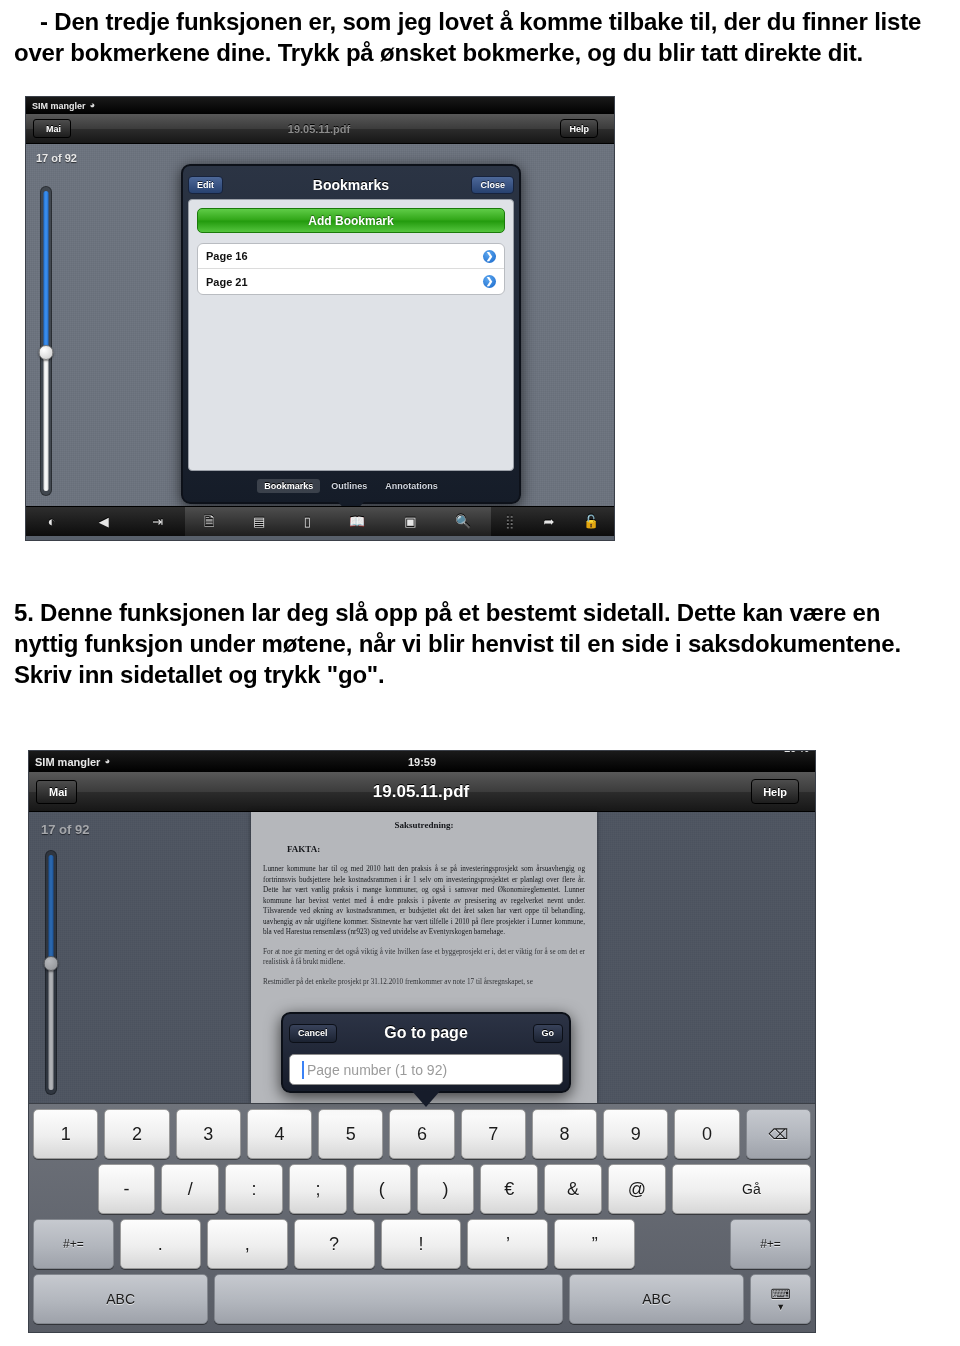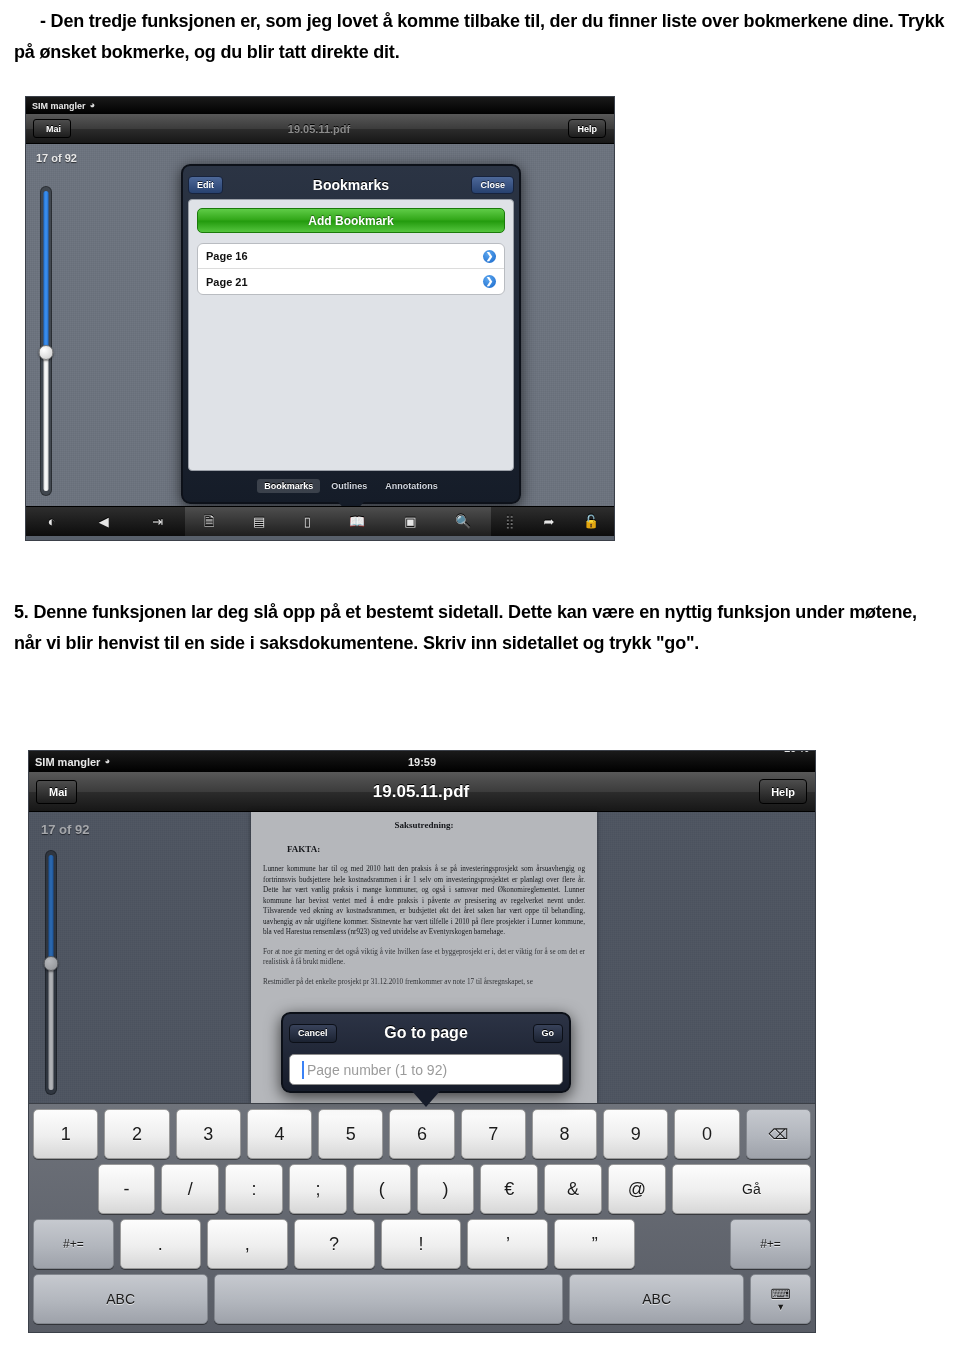--- a/index.html
+++ b/index.html
@@ -7,21 +7,21 @@
     width: 960px; height: 1346px;
     background: #ffffff;
     font-family: "Liberation Sans", sans-serif;
     overflow: hidden;
   }
   .page { position: relative; width: 960px; height: 1346px; background: #fff; }
 
   
   .prose {
     position: absolute;
-    font-size: 18px;
+    font-size: 24px;
     line-height: 31px;
     color: #000;
     font-weight: 600;
     letter-spacing: -0.2px;
   }
   #para-1 { left: 14px; top: 6px; width: 934px; }
   #para-1 .indent { display: inline-block; width: 26px; }
   #para-2 { left: 14px; top: 597px; width: 930px; }
 
   
@@ -90,21 +90,21 @@
   #shot-2 .btn-back { height: 24px; font-size: 11px; }
   .btn-back::before {
     content: ""; position: absolute; left: -6px; top: 50%;
     transform: translateY(-50%) rotate(45deg);
     width: 12px; height: 12px;
     background: linear-gradient(-45deg, #1d1d1d, #4d4d4d);
     border-left: 1px solid #000; border-bottom: 1px solid #000;
     border-radius: 2px; z-index: -1;
   }
   .btn-plain {
-    margin-left: auto; margin-right: 8px;
+    margin-left: auto; margin-right: 16px;
     height: 19px; padding: 0 8px;
     background: linear-gradient(#4d4d4d, #1d1d1d);
     border: 1px solid #000; border-radius: 4px;
     color: #fff; font-size: 9px; font-weight: bold;
     display: flex; align-items: center;
     text-shadow: 0 -1px 0 #000;
   }
   #shot-2 .btn-plain { height: 25px; font-size: 11px; padding: 0 11px; }
 
   

